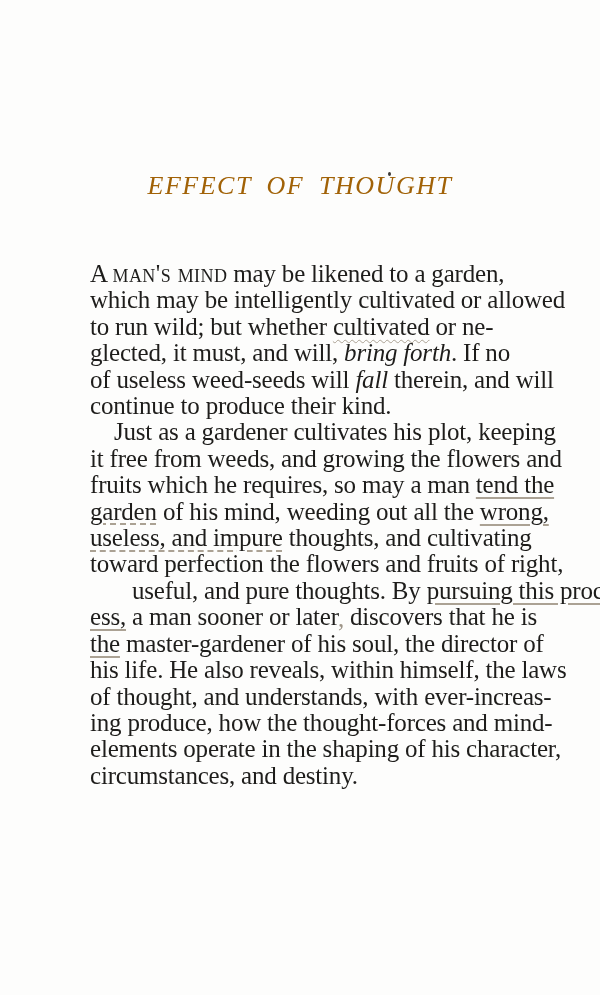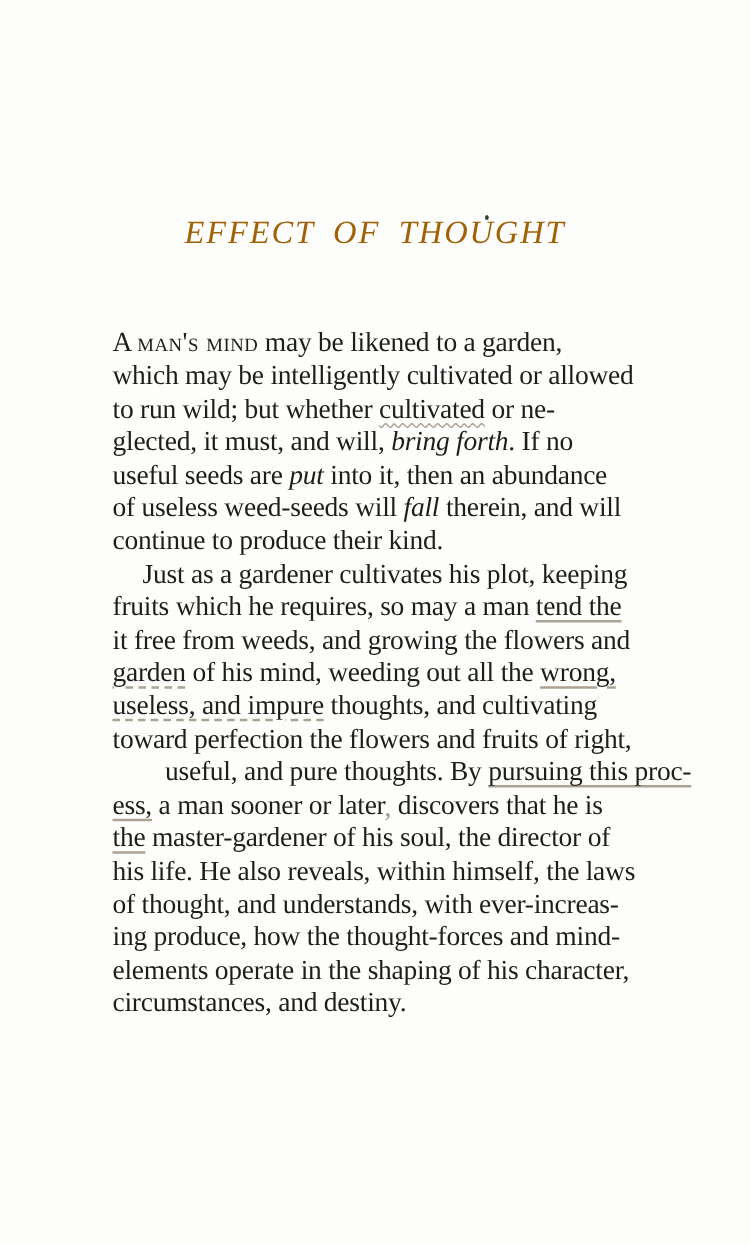--- a/index.html
+++ b/index.html
@@ -24,21 +24,21 @@
     line-height: 30px;
     letter-spacing: 1.5px;
     word-spacing: 7px;
     color: #a16207;
   }
   .body-text {
     position: absolute;
     top: 261px;
     left: 90px;
     width: 418px;
-    font-size: 22px;
+    font-size: 25px;
     line-height: 26.4px;
     letter-spacing: -0.2px;
     color: #1e1d1b;
   }
   .line { white-space: nowrap; }
   .line.indent { text-indent: 24px; }
   .sc { font-variant: small-caps; letter-spacing: 0.4px; }
   .it { font-style: italic; }
   .pencil {
     text-decoration-line: underline;
@@ -79,26 +79,25 @@
 
   <div class="heading">
     <div>EFFECT OF THOUGHT</div>
   </div>
 
   <div class="body-text" id="body-text">
       <div class="line" style="word-spacing: 0px;"><span>A </span><span class="sc">man's mind</span><span> may be likened to a garden,</span></div>
       <div class="line" style="word-spacing: 0px;"><span>which may be intelligently cultivated or allowed</span></div>
       <div class="line" style="word-spacing: 0px;"><span>to run wild; but whether </span><span class="pencil wavy">cultivated</span><span> or ne-</span></div>
       <div class="line" style="word-spacing: 0px;"><span>glected, it must, and will, </span><span class="it">bring forth</span><span>. If no</span></div>
-      <div class="line" style="word-spacing: 0px;"><span>useful seeds are </span><span class="it">put</span><span> into it, then an abundance</span></div>
       <div class="line" style="word-spacing: 0px;"><span>of useless weed-seeds will </span><span class="it">fall</span><span> therein, and will</span></div>
       <div class="line last"><span>continue to produce their kind.</span></div>
       <div class="line indent" style="word-spacing: 0px;"><span>Just as a gardener cultivates his plot, keeping</span></div>
+      <div class="line" style="word-spacing: 0px;"><span>it free from weeds, and growing the flowers and</span></div>
       <div class="line" style="word-spacing: 0px;"><span>fruits which he requires, so may a man </span><span class="pencil">tend the</span></div>
-      <div class="line" style="word-spacing: 0px;"><span>it free from weeds, and growing the flowers and</span></div>
       <div class="line" style="word-spacing: 0px;"><span class="pencil dashed">garden</span><span> of his mind, weeding out all the </span><span class="pencil">wrong,</span></div>
       <div class="line" style="word-spacing: 0px;"><span class="pencil dashed">useless, and impure</span><span> thoughts, and cultivating</span></div>
       <div class="line" style="word-spacing: 0px;"><span>toward perfection the flowers and fruits of right,</span></div>
       <div class="line" style="word-spacing: 0px; margin-left: 42px;"><span>useful, and pure thoughts. By </span><span class="pencil">pursuing this proc-</span></div>
       <div class="line" style="word-spacing: 0px;"><span class="pencil">ess,</span><span> a man sooner or later</span><span class="mark">,</span><span> discovers that he is</span></div>
       <div class="line" style="word-spacing: 0px;"><span class="pencil">the</span><span> master-gardener of his soul, the director of</span></div>
       <div class="line" style="word-spacing: 0px;"><span>his life. He also reveals, within himself, the laws</span></div>
       <div class="line" style="word-spacing: 0px;"><span>of thought, and understands, with ever-increas-</span></div>
       <div class="line" style="word-spacing: 0px;"><span>ing produce, how the thought-forces and mind-</span></div>
       <div class="line" style="word-spacing: 0px;"><span>elements operate in the shaping of his character,</span></div>

